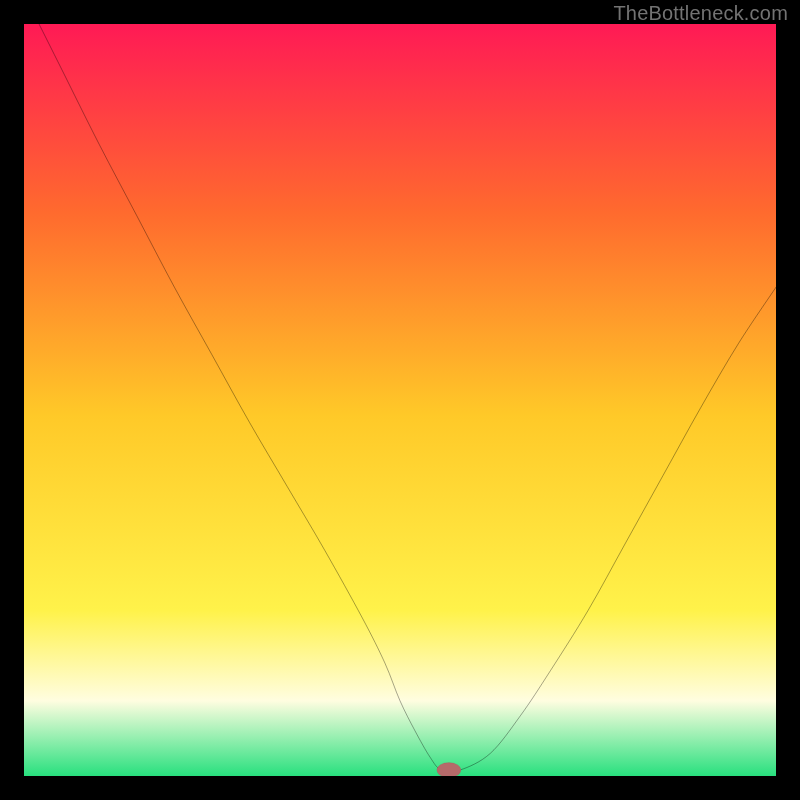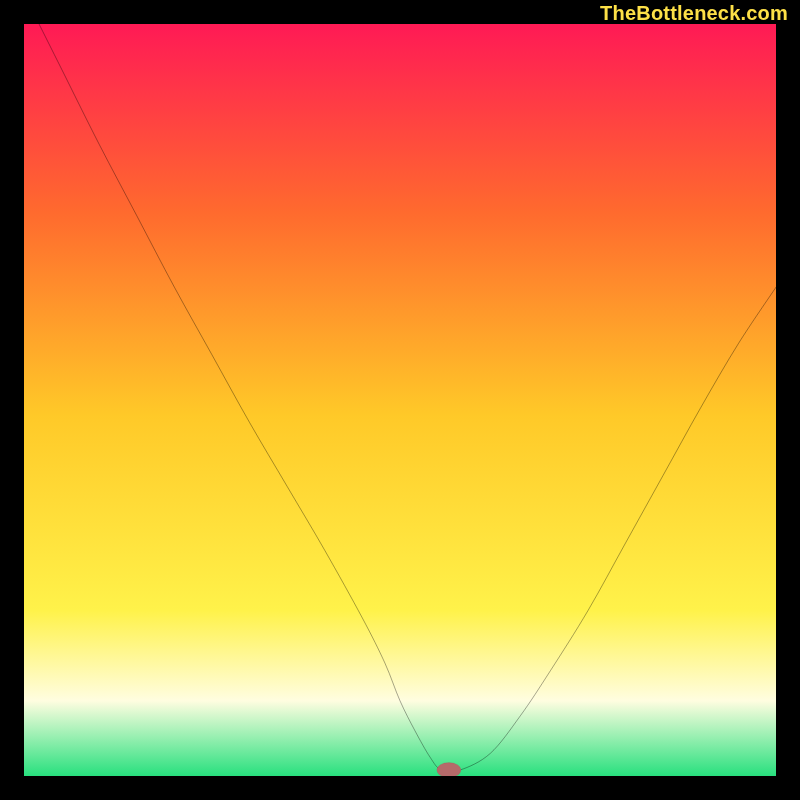--- a/index.html
+++ b/index.html
@@ -14,23 +14,23 @@
   .frame {
     position: relative;
     width: 800px;
     height: 800px;
     background: #000;
   }
   .watermark {
     position: absolute;
     top: 2px;
     right: 12px;
-    color: #fde047;
+    color: #737373;
     font-size: 20px;
-    font-weight: 700;
+    font-weight: 400;
     letter-spacing: 0.2px;
     z-index: 30;
   }
   .plot-area {
     position: absolute;
     left: 24px;
     top: 24px;
     width: 752px;   
     height: 752px;
     background: transparent;

